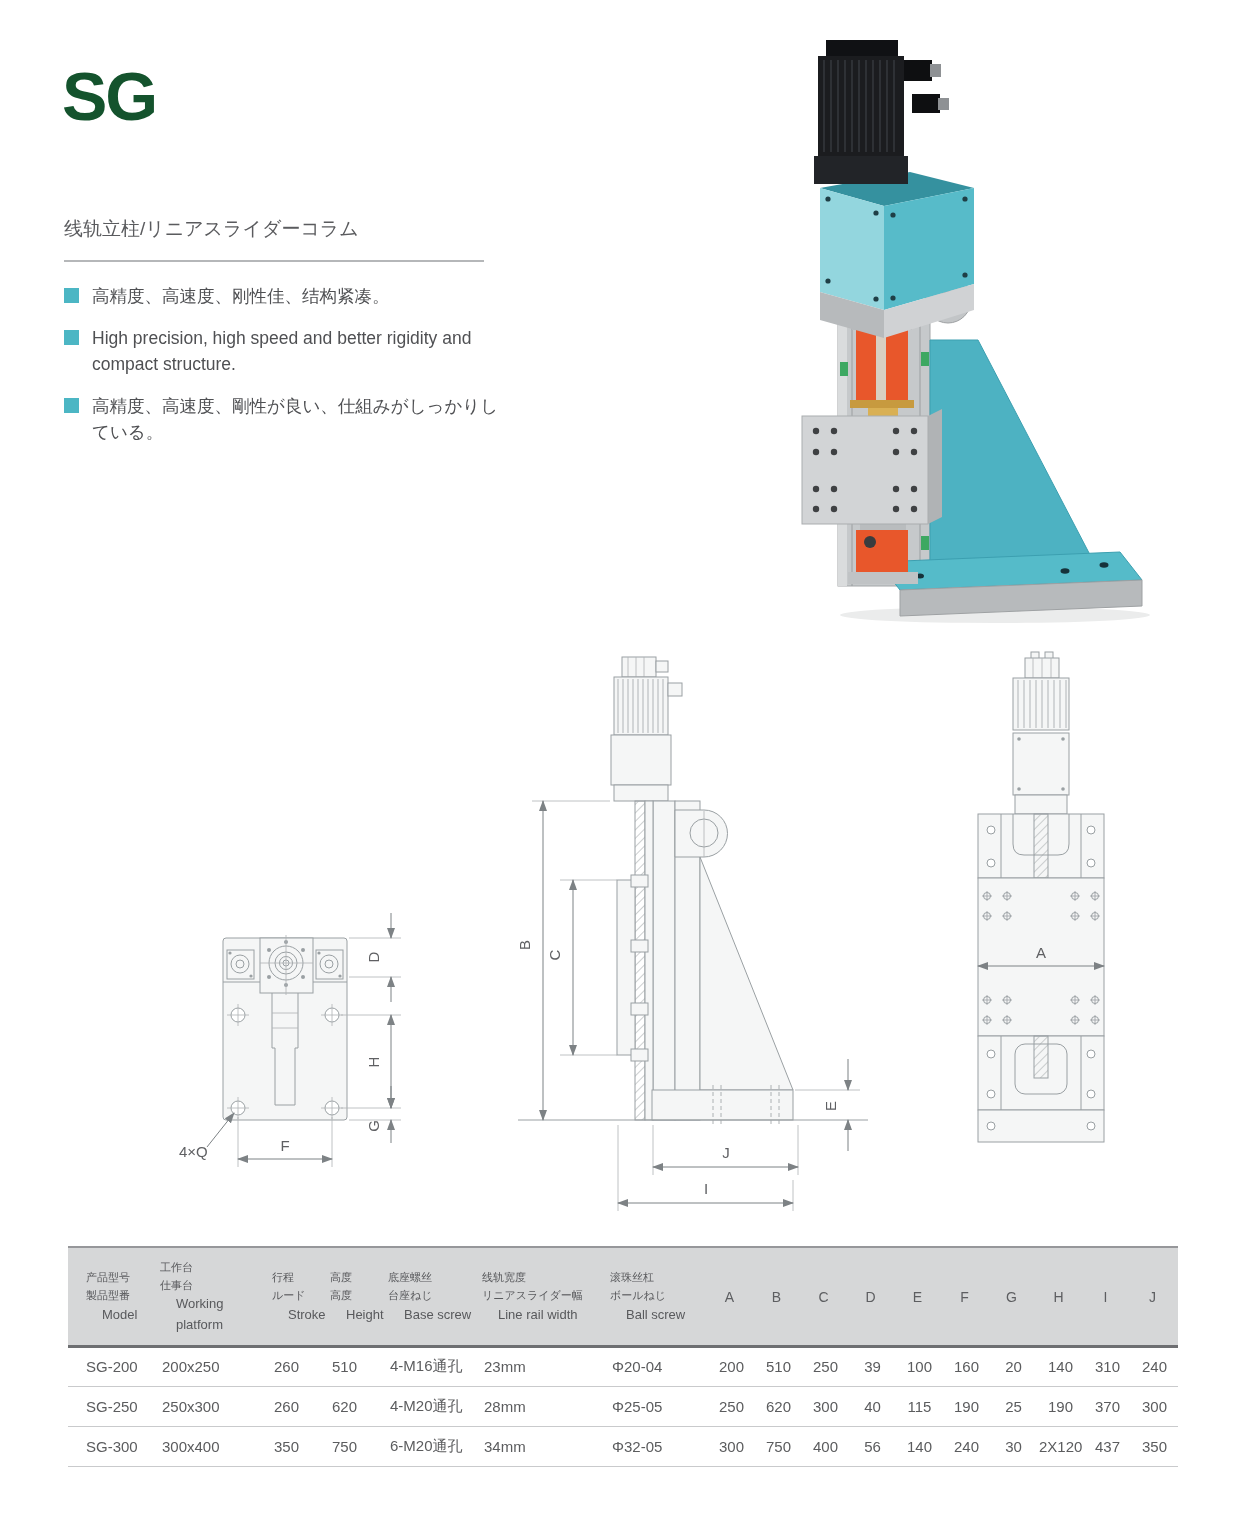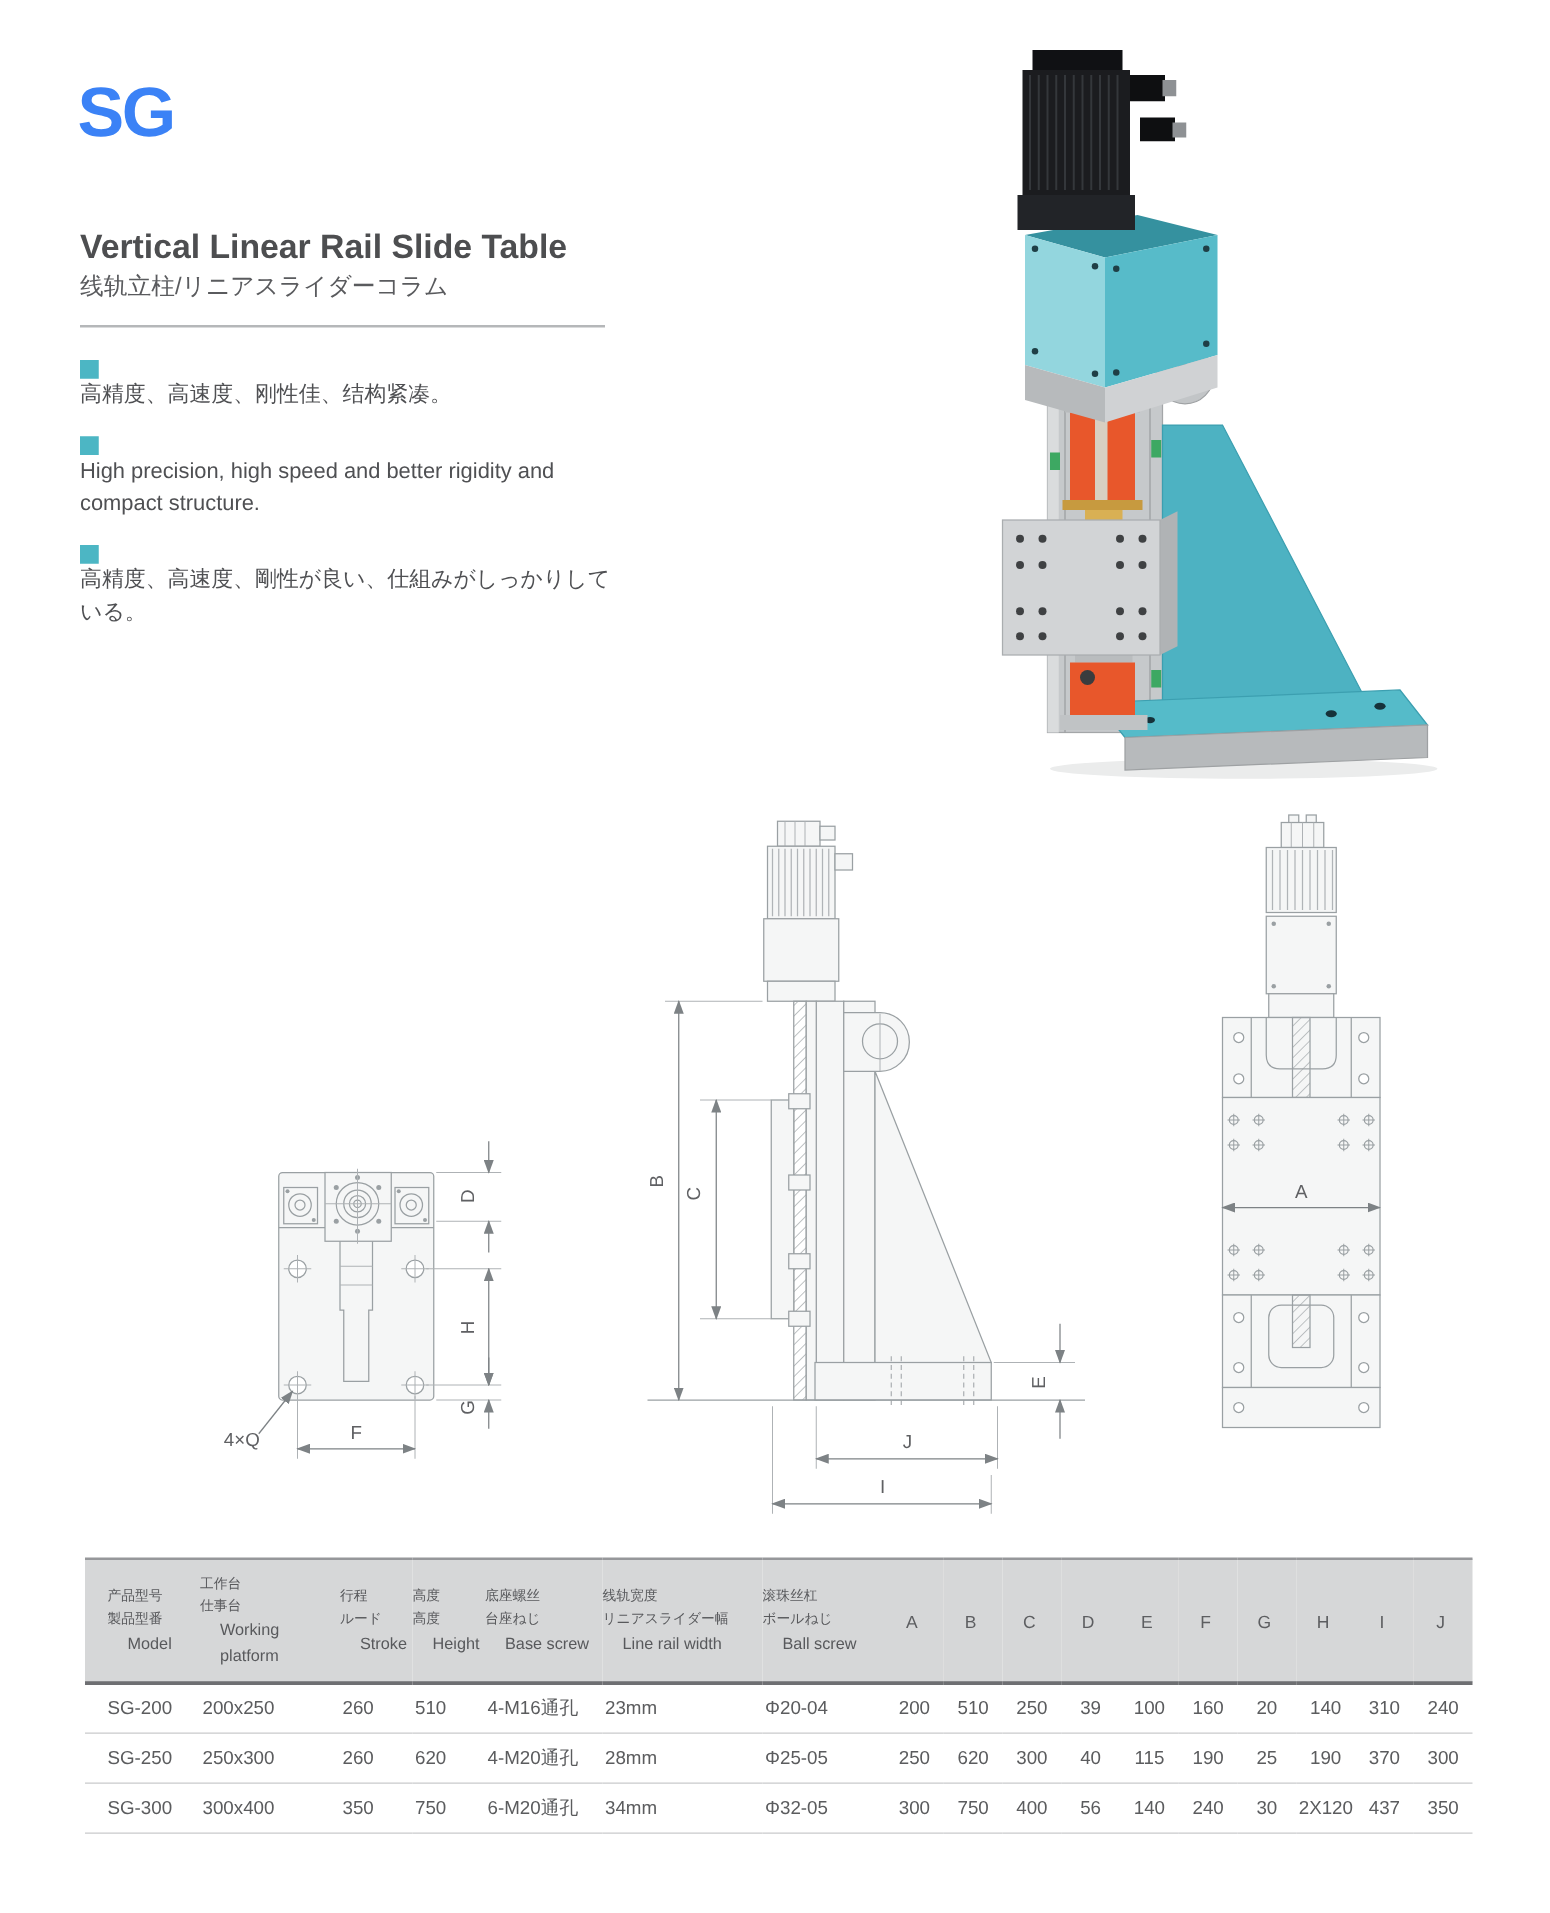--- a/index.html
+++ b/index.html
@@ -4,36 +4,36 @@
 <style>
   * { margin:0; padding:0; box-sizing:border-box; }
   html,body { background:#ffffff; }
   .page {
     position:relative; width:1240px; height:1530px; background:#ffffff;
     font-family:"Liberation Sans", sans-serif; color:#55565a; overflow:hidden;
   }
   
   .logo {
     position:absolute; left:62px; top:62px;
-    font-size:56px; font-weight:700; letter-spacing:-2px; color:#3b82f6; line-height:1;
+    font-size:68px; font-weight:700; letter-spacing:-2px; color:#14532d; line-height:1;
   }
   .title {
     position:absolute; left:64px; top:182px;
     font-size:27px; font-weight:700; color:#4d4e50; letter-spacing:0;
   }
   .subtitle {
     position:absolute; left:64px; top:216px;
     font-size:19px; color:#5a5b5e;
   }
   .divider {
     position:absolute; left:64px; top:260px; width:420px; height:2px; background:#b5b7b9;
   }
   
   .features { position:absolute; left:64px; top:284px; width:440px; list-style:none; }
-  .features li { display:flex; align-items:flex-start; margin-bottom:17px;flex-direction:column; }
+  .features li { display:flex; align-items:flex-start; margin-bottom:17px; }
   .bullet { width:15px; height:15px; background:#4cb6c4; margin:4px 13px 0 0; flex-shrink:0; }
   .feature-text { font-size:17.5px; color:#4f5053; line-height:1.45; }
   
   .render   { position:absolute; left:760px; top:18px;  width:420px; height:610px; }
   .plan     { position:absolute; left:175px; top:895px; width:270px; height:325px; }
   .side     { position:absolute; left:480px; top:645px; width:395px; height:600px; }
   .front    { position:absolute; left:935px; top:648px; width:270px; height:512px; }
   svg { display:block; }
   .dwg-shape   { fill:#f5f6f6; stroke:#9aa0a3; stroke-width:1; }
   .dwg-line    { stroke:#9aa0a3; stroke-width:1; fill:none; }
@@ -59,21 +59,20 @@
   }
   table.spec tbody td.l { text-align:left; }
   table.spec tbody td.first { padding-left:18px; }
 </style>
 </head>
 <body>
 
 <div class="page">
 
   <div class="logo">SG</div>
-  <div class="title">Vertical Linear Rail Slide Table</div>
   <div class="subtitle">线轨立柱/リニアスライダーコラム</div>
   <div class="divider"></div>
 
   <ul class="features">
     <li>
       <span class="bullet"></span>
       <span class="feature-text">高精度、高速度、刚性佳、结构紧凑。</span>
     </li>
     <li>
       <span class="bullet"></span>

